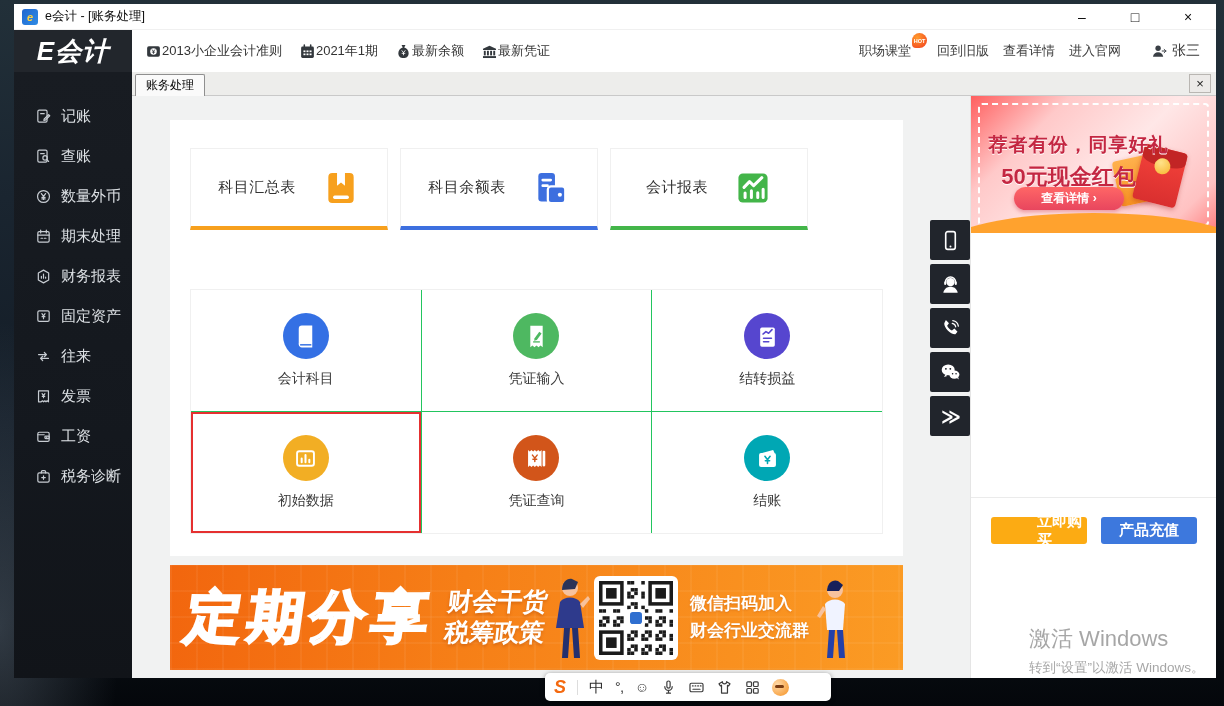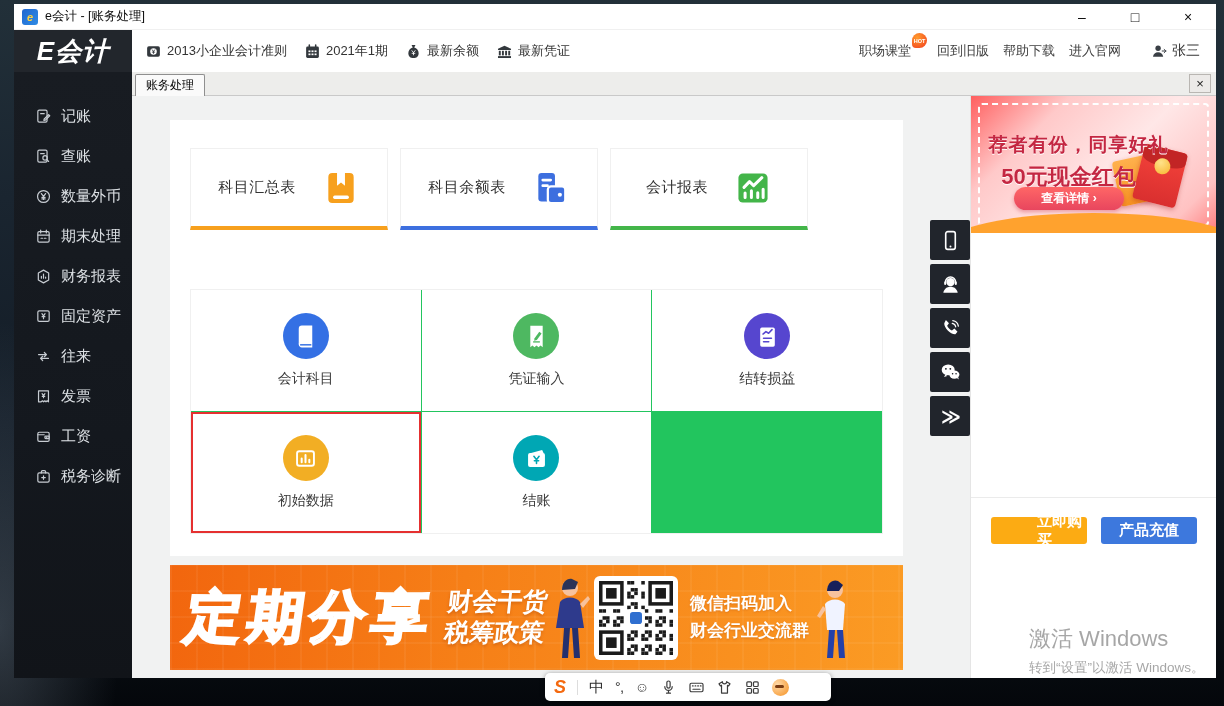--- a/index.html
+++ b/index.html
@@ -17,21 +17,21 @@
   .app-ico { width:16px; height:16px; border-radius:3px; background:linear-gradient(135deg,#1e66d0,#2f8be4);
     color:#ffd23e; font-weight:800; font-style:italic; font-size:11px; line-height:16px; text-align:center; }
   .title-text { margin-left:7px; font-size:12.5px; color:#101010; }
   .win-controls { margin-left:auto; display:flex; align-items:center; gap:37px; padding-right:20px; }
   .win-btn { width:16px; text-align:center; font-size:14px; color:#111; cursor:default; }
 
   .topbar { height:42px; background:#fff; display:flex; align-items:center; position:relative; }
   .logo-block { width:118px; height:42px; background:#22262c; color:#fff; display:flex; align-items:center; justify-content:center;
     font-size:26px; font-weight:800; font-style:italic; letter-spacing:1px; }
   .tb-items { display:flex; align-items:center; gap:17px; margin-left:13px; }
-  .tb-item { display:flex; align-items:center; gap:5px; font-size:13px; color:#333; cursor:pointer; }
+  .tb-item { display:flex; align-items:center; font-size:13px; color:#333; cursor:pointer; }
   .tb-item .ic { width:17px; height:17px; color:#33383d; display:inline-block; }
   .tb-right { margin-left:auto; display:flex; align-items:center; gap:14px; padding-right:16px; }
   .tb-link { font-size:13px; color:#404040; cursor:pointer; position:relative; }
   .hot-badge { position:absolute; right:-16px; top:-9px; width:15px; height:15px; border-radius:50% 50% 50% 4px;
     background:radial-gradient(circle at 35% 30%,#ff9b2d,#f23c1e); color:#fff; font-size:5.5px; font-weight:700;
     display:flex; align-items:center; justify-content:center; }
   .tb-user { display:flex; align-items:center; gap:4px; font-size:14px; color:#333; cursor:pointer; margin-left:16px;}
   .tb-user .ic { width:17px; height:17px; color:#3a3f45; }
 
   .body { position:absolute; left:0; top:68px; width:1202px; height:606px; }
@@ -192,21 +192,21 @@
               </svg></span>
           <span>最新凭证</span>
         </div>
       </div>
       <div class="tb-right">
         <div class="tb-link" style="margin-right:12px">
           <span>职场课堂</span>
           <span class="hot-badge">HOT</span>
         </div>
         <div class="tb-link">回到旧版</div>
-        <div class="tb-link">帮助下载</div>
+        <div class="tb-link">查看详情</div>
         <div class="tb-link">进入官网</div>
         <div class="tb-user">
           <span class="ic"><svg viewBox="0 0 24 24" width="100%" height="100%">
                 <circle cx="10" cy="7.5" r="3.8" fill="currentColor"></circle>
                 <path d="M2.8 19.5c.6-4 3.4-6.3 7.2-6.3s6.6 2.3 7.2 6.3z" fill="currentColor"></path>
                 <path d="M15.8 11.3h5.4M18.6 9.1l2.4 2.2-2.4 2.4" stroke="currentColor" stroke-width="1.4" fill="none" stroke-linecap="round" stroke-linejoin="round"></path>
               </svg></span>
           <span>张三</span>
         </div>
       </div>
@@ -362,20 +362,30 @@
               <div class="lbl">结转损益</div>
             </div>
             <div class="tile highlight">
               <div class="circle" style="background: rgb(242, 174, 36); color: rgb(242, 174, 36);">
                 <span class="ic"><svg viewBox="0 0 24 24" width="100%" height="100%">
                       <rect x="4.5" y="5.5" width="15" height="13" rx="2" fill="none" stroke="#fff" stroke-width="1.7"></rect>
                       <path d="M8.6 15.3v-3.4M12 15.3V8.9M15.4 15.3v-2.2" stroke="#fff" stroke-width="1.8" stroke-linecap="round"></path>
                     </svg></span>
                 </div>
               <div class="lbl">初始数据</div>
+            </div>
+            <div class="tile">
+              <div class="circle" style="background: rgb(210, 85, 26); color: rgb(210, 85, 26);">
+                <span class="ic"><svg viewBox="0 0 24 24" width="100%" height="100%">
+                      <path fill="#fff" d="M4.5 4.5l1.5 1.2 1.5-1.2 1.5 1.2 1.5-1.2 1.5 1.2 1.5-1.2 1.5 1.2 1.5-1.2v15l-1.5-1.2-1.5 1.2-1.5-1.2-1.5 1.2-1.5-1.2-1.5 1.2-1.5-1.2-1.5 1.2z"></path>
+                      <path d="M8.4 9l2.1 2.7L12.6 9M10.5 11.6v3M8.8 12.6h3.4" stroke="currentColor" stroke-width="1.3" fill="none" stroke-linecap="round"></path>
+                      <rect x="17.4" y="5" width="2.4" height="14" rx="1" fill="#fff"></rect>
+                    </svg></span>
+                </div>
+              <div class="lbl">凭证查询</div>
             </div>
             <div class="tile">
               <div class="circle" style="background: rgb(0, 167, 180); color: rgb(0, 167, 180);">
                 <span class="ic"><svg viewBox="0 0 24 24" width="100%" height="100%">
                       <path d="M5.5 7.5L17 4.5l1.5 3z" fill="#fff"></path>
                       <rect x="4.5" y="7" width="15" height="12.5" rx="1.8" fill="#fff"></rect>
                       <path d="M9.7 10l2.3 3 2.3-3M12 13v3.4M10.1 14h3.8" stroke="currentColor" stroke-width="1.4" fill="none" stroke-linecap="round"></path>
                     </svg></span>
                 </div>
               <div class="lbl">结账</div>

